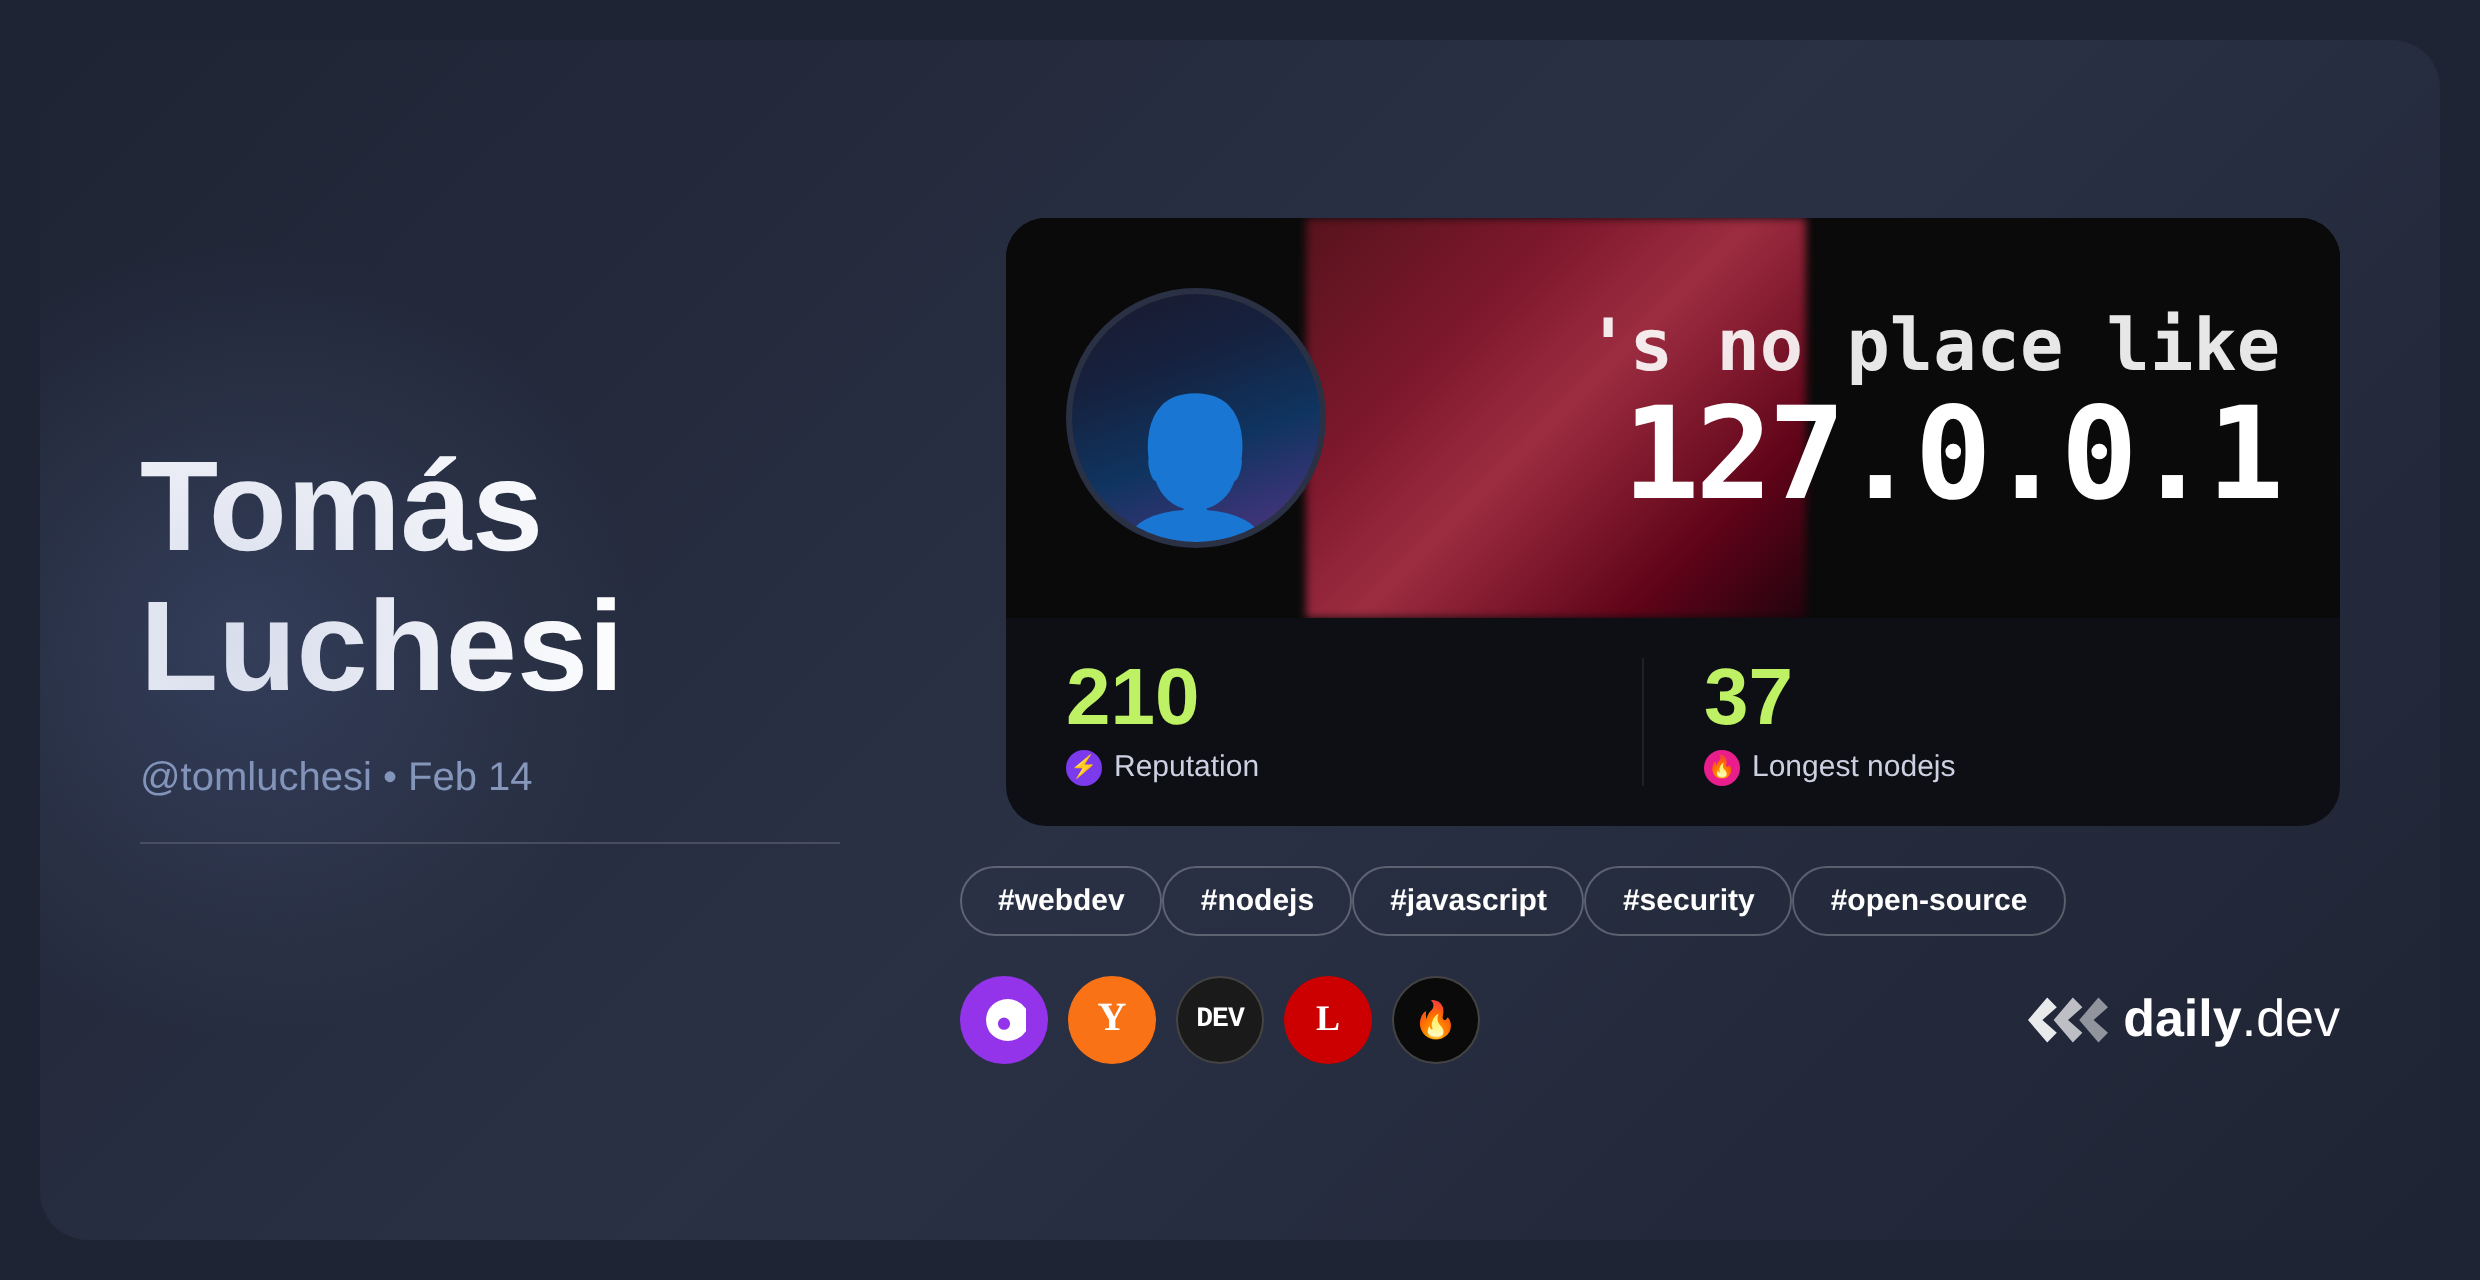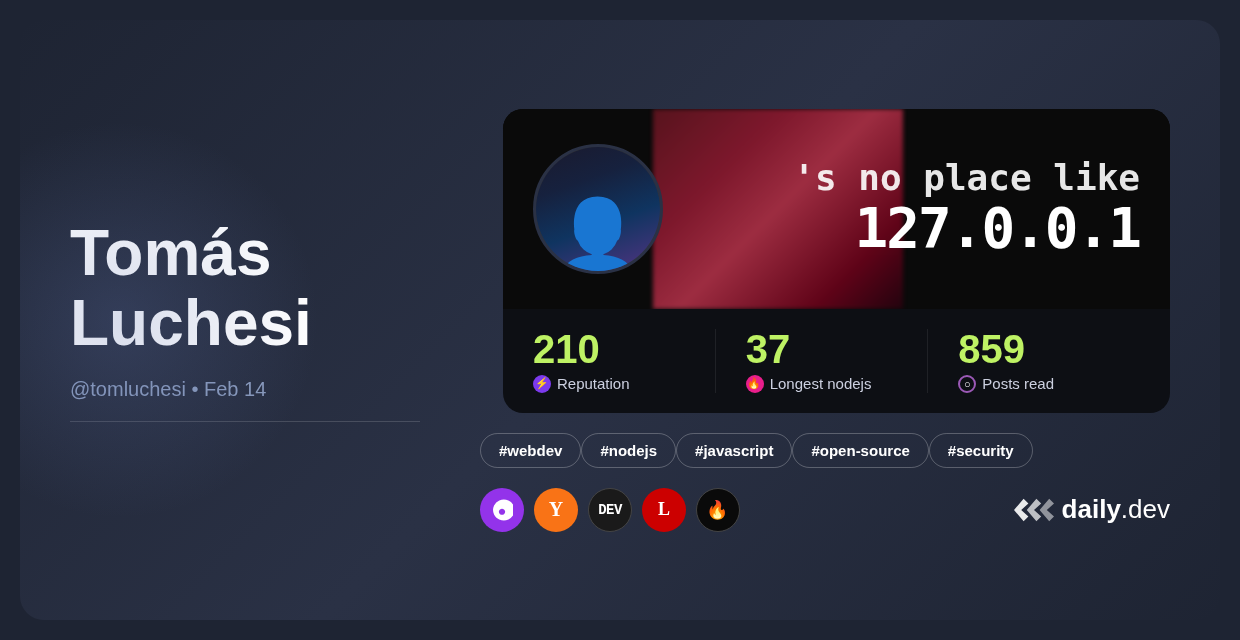--- a/index.html
+++ b/index.html
@@ -102,21 +102,21 @@
       text-align: right;
     }
 
     .banner-text .line1 {
       font-size: 36px;
       display: block;
       opacity: 0.9;
     }
 
     .banner-text .line2 {
-      font-size: 56px;
+      font-size: 64px;
       display: block;
       letter-spacing: -2px;
     }
 
     .avatar-container {
       position: absolute;
       left: 30px;
       top: 50%;
       transform: translateY(-50%);
       width: 130px;
@@ -373,37 +373,30 @@
         </div>
 
         <div class="stat-item">
           <span class="stat-value">37</span>
           <span class="stat-label">
             <span class="stat-icon icon-streak">🔥</span>
             <span>Longest nodejs</span>
           </span>
         </div>
 
-        <div class="stat-item">
-          <span class="stat-value">859</span>
-          <span class="stat-label">
-            <span class="stat-icon icon-posts">○</span>
-            <span>Posts read</span>
-          </span>
-        </div>
 
       </div>
     </div>
 
     <div class="tags-row">
       <span class="tag">#webdev</span>
       <span class="tag">#nodejs</span>
       <span class="tag">#javascript</span>
+      <span class="tag">#security</span>
       <span class="tag">#open-source</span>
-      <span class="tag">#security</span>
     </div>
 
     <div class="social-row">
       <div class="social-icons">
         <div class="social-icon hashnode">
 
           <svg width="22" height="22" viewBox="0 0 24 24" fill="white">
             <path d="M3.34 7.01a12.05 12.05 0 0 0 0 9.98c1.1 2.43 3.16 4.34 5.68 5.32a12.1 12.1 0 0 0 9.96 0 11.96 11.96 0 0 0 5.68-5.32 12.05 12.05 0 0 0 0-9.98A11.96 11.96 0 0 0 18.98 1.7a12.1 12.1 0 0 0-9.96 0A11.96 11.96 0 0 0 3.34 7.01zm11.1 9.3a3.84 3.84 0 0 1-4.88 0 3.52 3.52 0 0 1 0-4.62 3.84 3.84 0 0 1 4.88 0 3.52 3.52 0 0 1 0 4.62z"></path>
           </svg>
         </div>

